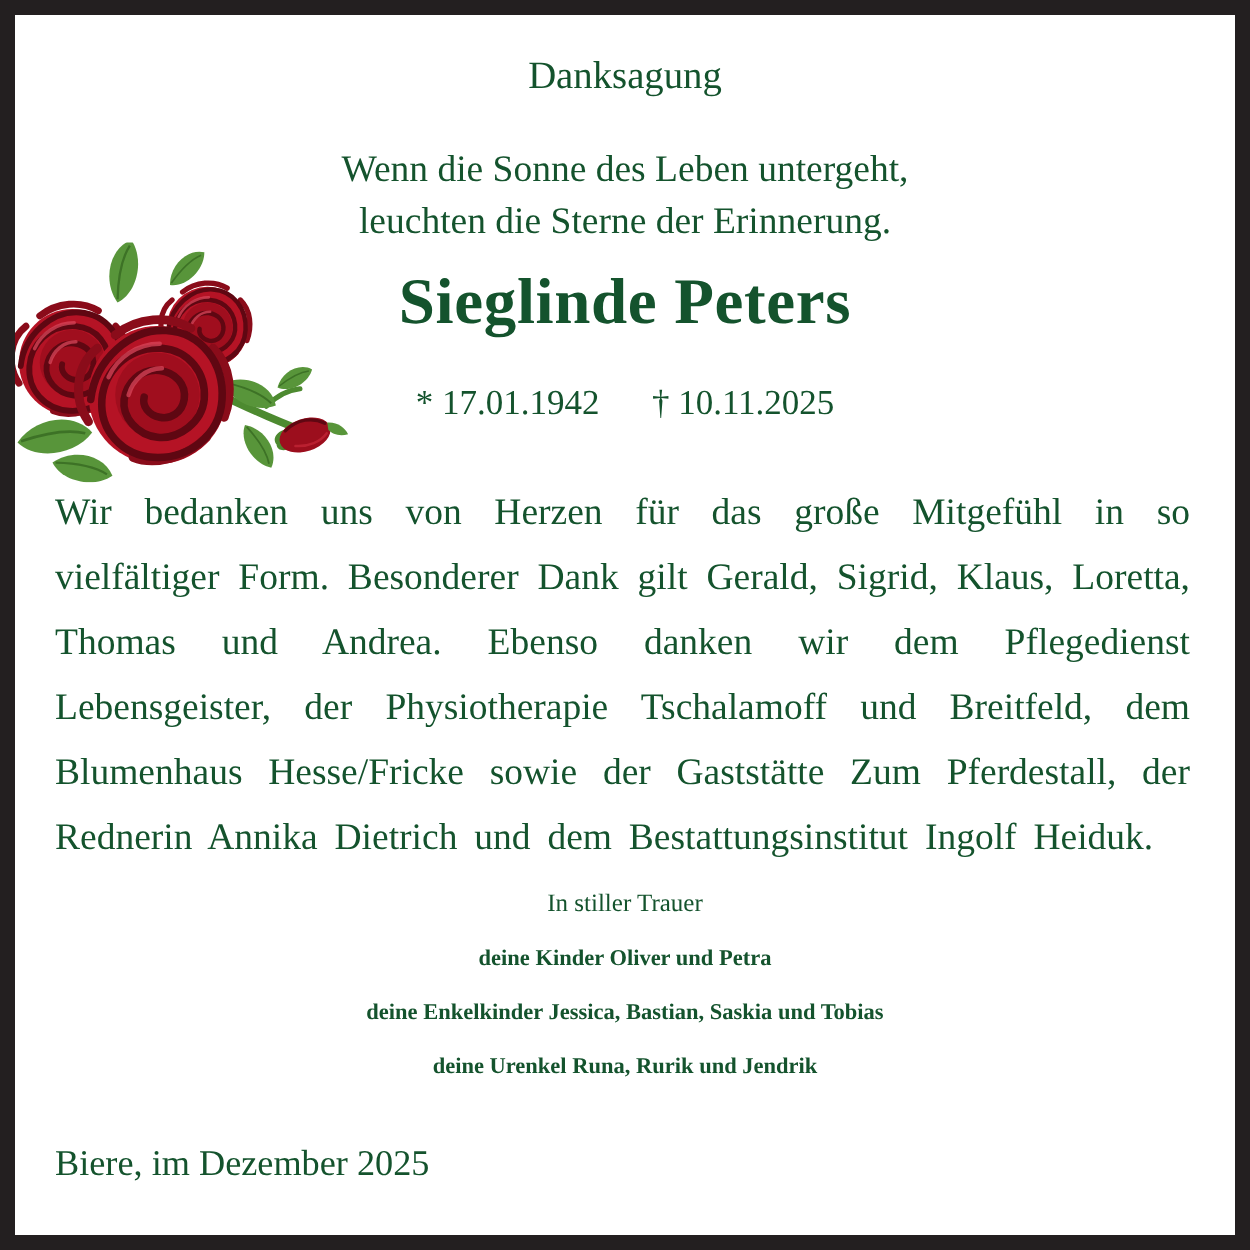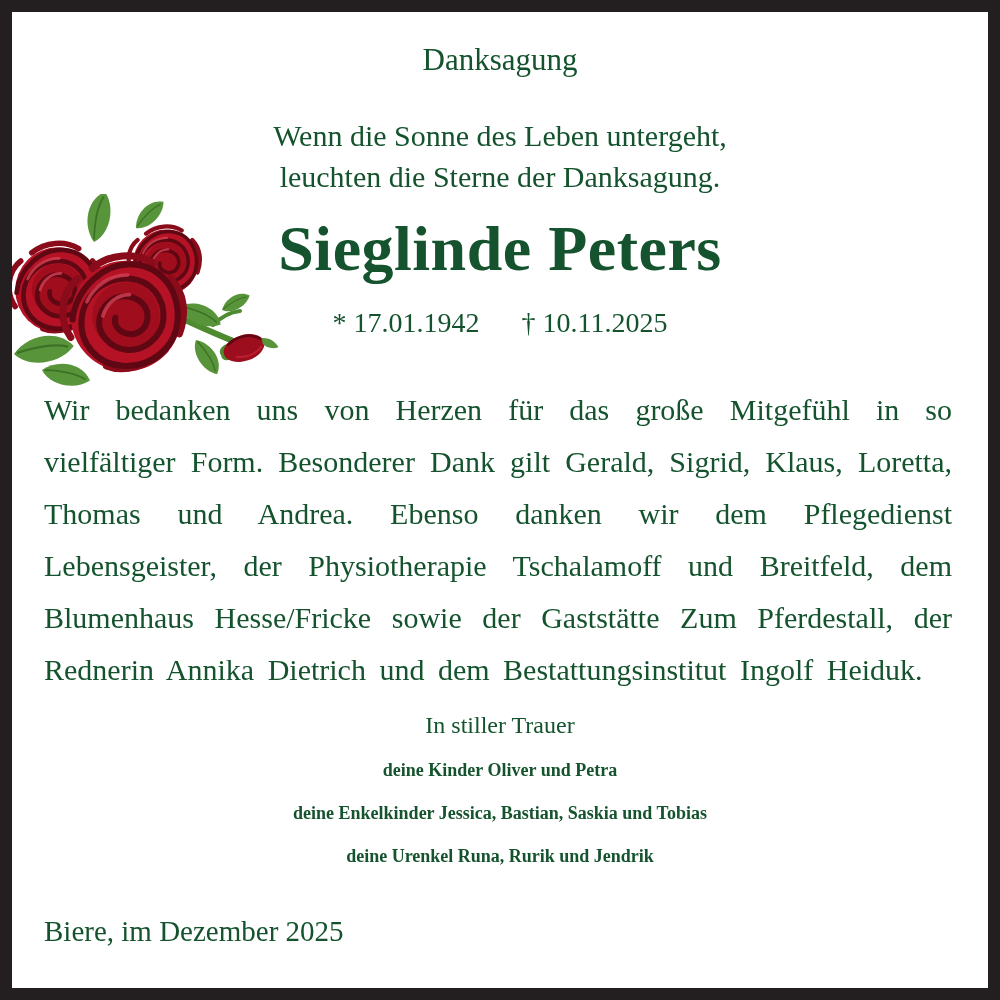--- a/index.html
+++ b/index.html
@@ -50,21 +50,21 @@
     top: 182px;
     width: 282px;
     height: 192px;
   }
   .deceased-name {
     position: absolute;
     top: 200px;
     left: 0;
     width: 100%;
     text-align: center;
-    font-size: 64px;
+    font-size: 52px;
     font-weight: bold;
     letter-spacing: 0.5px;
   }
   .dates {
     position: absolute;
     top: 295px;
     left: 0;
     width: 100%;
     display: flex;
     justify-content: center;
@@ -82,21 +82,21 @@
     word-spacing: 6px;
   }
   .closing {
     position: absolute;
     top: 700px;
     left: 0;
     width: 100%;
     text-align: center;
   }
   .closing-intro {
-    font-size: 24px;
+    font-size: 20px;
     margin-bottom: 10px;
     text-align: center;
   }
   .closing-line {
     font-size: 18px;
     font-weight: bold;
     line-height: 43px;
   }
   .dateline {
     position: absolute;
@@ -109,21 +109,21 @@
 </head>
 <body>
 
 <div class="frame">
   <div class="page">
 
     <div class="notice-type">Danksagung</div>
 
     <div class="quote">
       <div>Wenn die Sonne des Leben untergeht,</div>
-      <div>leuchten die Sterne der Danksagung.</div>
+      <div>leuchten die Sterne der Erinnerung.</div>
     </div>
 
     <svg class="roses" viewBox="0 0 282 192" aria-hidden="true">
       <defs>
         <g id="leaf">
           <path d="M0,0 C8,-16 30,-23 43,-12 C35,3 12,9 0,0 Z" fill="#58953a"></path>
           <path d="M2,-1 C16,-8 28,-12 39,-11" stroke="#3d7226" stroke-width="1.6" fill="none"></path>
         </g>
         <g id="rose">
           <circle r="31" fill="#b51325"></circle>

